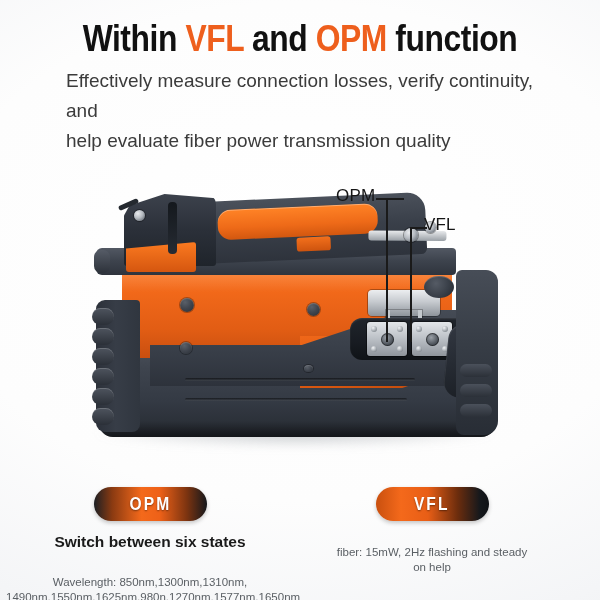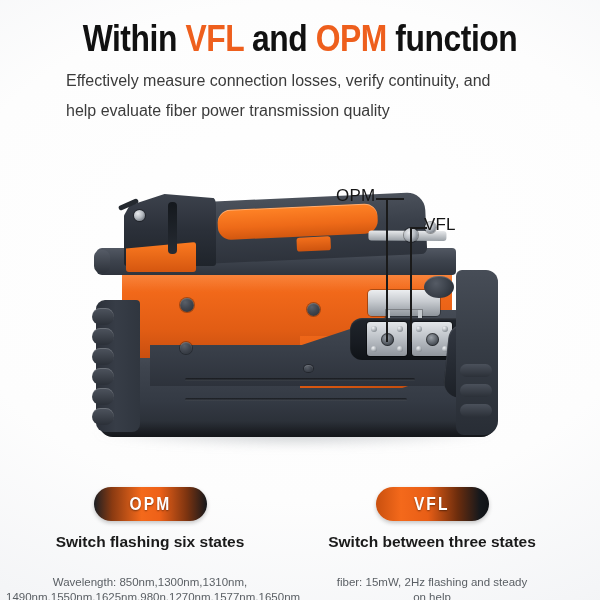--- a/index.html
+++ b/index.html
@@ -24,21 +24,21 @@
     line-height:1;
     font-weight:bold;
     letter-spacing:-0.5px;
     color:#111111;
     white-space:nowrap;
     transform:scaleX(0.86);
   }
   .headline .hl{ color:#ee5f1d; }
   .subline{
     position:absolute; left:66px; top:66px; width:470px;
-    font-size:16px;
+    font-size:19px;
     line-height:30px;
     color:#3b3b3b;
   }
 
   
   .photo{ position:absolute; left:0; top:150px; width:600px; height:310px; }
 
   .shadow-ground{
     position:absolute; left:95px; top:268px; width:400px; height:30px;
     background:radial-gradient(ellipse at 50% 50%, rgba(120,128,136,.38) 0%, rgba(120,128,136,.16) 45%, rgba(120,128,136,0) 72%);
@@ -357,31 +357,30 @@
   <div class="leader" style="left:386px;top:198px;width:1.6px;height:144px;"></div>
 
   <div class="callout lbl-vfl">VFL</div>
   <div class="leader" style="left:410px;top:227px;width:17px;height:1.6px;"></div>
   <div class="leader" style="left:410px;top:227px;width:1.6px;height:115px;"></div>
 
   <div class="feat left">
     <div class="pill opm">
       <span>OPM</span>
     </div>
-    <h3>Switch flashing six states</h3>
+    <h3>Switch between six states</h3>
     <p>
       <span>Wavelength: 850nm,1300nm,1310nm,</span><br>
       <span>1490nm,1550nm,1625nm,980n,1270nm,1577nm,1650nm</span>
     </p>
   </div>
 
   <div class="feat right">
     <div class="pill vfl">
       <span>VFL</span>
     </div>
-    <h3>Switch between three states</h3>
     <p>
       <span>fiber: 15mW, 2Hz flashing and steady</span><br>
       <span>on help</span>
     </p>
   </div>
 
 </div>
 
 </body></html>

